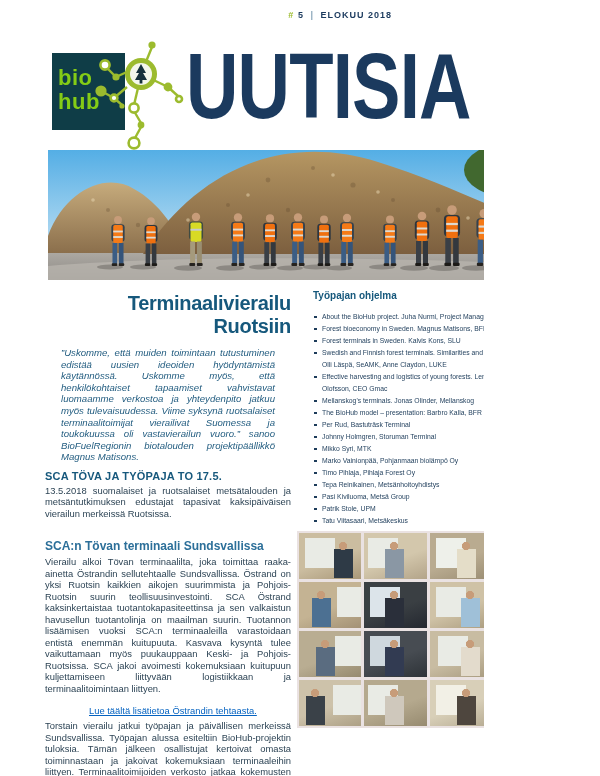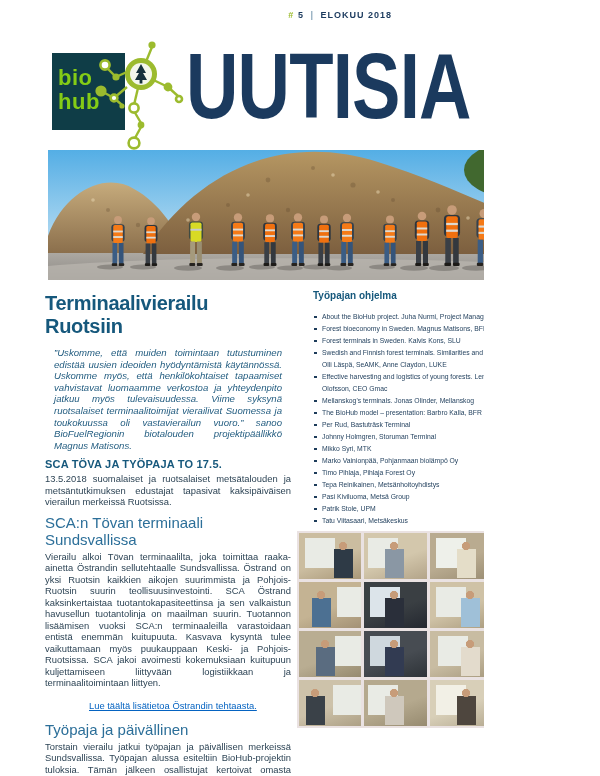--- a/index.html
+++ b/index.html
@@ -20,26 +20,26 @@
   .molecule{position:absolute;left:88px;top:34px;width:104px;height:120px;}
   .masthead{position:absolute;left:186px;top:40px;margin:0;font-size:93px;line-height:1;
             font-weight:bold;color:#1b3a5e;transform:scale(.78,1);transform-origin:0 0;
             letter-spacing:-1px;white-space:nowrap;}
 
   
   .hero{position:absolute;left:48px;top:150px;width:489px;height:130px;overflow:hidden;}
 
   
   .left-col{position:absolute;left:45px;top:292px;width:246px;}
-  .left-col h2{margin:0 0 9px;font-size:20px;font-weight:bold;color:#16587c;letter-spacing:-.3px;}
-  .quote{margin:0 9px 7px;font-size:9.6px;line-height:11.6px;font-style:italic;color:#235d80;
+  .left-col h2{margin:0 0 9px;font-size:20px;font-weight:bold;color:#16587c;letter-spacing:-.3px;text-align:right;}
+  .quote{margin:0 16px 7px;font-size:9.6px;line-height:11.6px;font-style:italic;color:#235d80;
          text-align:justify;}
   .caps-head{margin:6px 0 3px;font-size:11px;font-weight:bold;color:#16587c;letter-spacing:.2px;}
   .body-p{margin:0 0 6px;font-size:9.4px;line-height:11.5px;text-align:justify;color:#2d4455;}
-  .sub-head{margin:6px 0 3px;font-size:15px;font-weight:normal;color:#2c6f99;}
+  .sub-head{margin:20px 0 3px;font-size:12px;font-weight:bold;color:#2c6f99;}
   .doc-link{display:inline-block;margin:1px 0 4px;font-size:9.4px;color:#0563c1;
             text-decoration:underline;padding-left:44px;}
 
   
   .right-col{position:absolute;left:313px;top:290px;width:208px;}
   .right-col h3{margin:0;font-size:10px;font-weight:bold;color:#16587c;}
   .program{margin:10px 0 0;padding:0;list-style:none;font-size:6.8px;line-height:12px;
            color:#1d3c5a;}
   .program li{position:relative;padding-left:9px;}
   .program li::before{content:"";position:absolute;left:1px;top:4.8px;width:2.6px;height:2.6px;
@@ -229,21 +229,20 @@
     <h2>Terminaalivierailu Ruotsiin</h2>
     <p class="quote">”Uskomme, että muiden toimintaan tutustuminen edistää uusien ideoiden hyödyntämistä käytännössä. Uskomme myös, että henkilökohtaiset tapaamiset vahvistavat luomaamme verkostoa ja yhteydenpito jatkuu myös tulevaisuudessa. Viime syksynä ruotsalaiset terminaalitoimijat vierailivat Suomessa ja toukokuussa oli vastavierailun vuoro.” sanoo BioFuelRegionin biotalouden projektipäällikkö Magnus Matisons.</p>
 
     <h3 class="caps-head">SCA TÖVA JA TYÖPAJA TO 17.5.</h3>
     <p class="body-p">13.5.2018 suomalaiset ja ruotsalaiset metsätalouden ja metsäntutkimuksen edustajat tapasivat kaksipäiväisen vierailun merkeissä Ruotsissa.</p>
 
     <h4 class="sub-head">SCA:n Tövan terminaali Sundsvallissa</h4>
     <p class="body-p">Vierailu alkoi Tövan terminaalilta, joka toimittaa raaka-ainetta Östrandin sellutehtaalle Sundsvallissa. Östrand on yksi Ruotsin kaikkien aikojen suurimmista ja Pohjois-Ruotsin suurin teollisuusinvestointi. SCA Östrand kaksinkertaistaa tuotantokapasiteettinsa ja sen valkaistun havusellun tuotantolinja on maailman suurin. Tuotannon lisäämisen vuoksi SCA:n terminaaleilla varastoidaan entistä enemmän kuitupuuta. Kasvava kysyntä tulee vaikuttamaan myös puukauppaan Keski- ja Pohjois-Ruotsissa. SCA jakoi avoimesti kokemuksiaan kuitupuun kuljettamiseen liittyvään logistiikkaan ja terminaalitoimintaan liittyen.</p>
     <a class="doc-link" href="#">Lue täältä lisätietoa Östrandin tehtaasta.</a>
 
-    <h4 class="sub-head">Työpaja ja päivällinen</h4>
     <p class="body-p">Torstain vierailu jatkui työpajan ja päivällisen merkeissä Sundsvallissa. Työpajan alussa esiteltiin BioHub-projektin tuloksia. Tämän jälkeen osallistujat kertoivat omasta toiminnastaan ja jakoivat kokemuksiaan terminaaleihin liittyen. Terminaalitoimijoiden verkosto jatkaa kokemusten jakamista myös vierailun jälkeen.</p>
   </section>
 
   <aside class="right-col">
     <h3>Työpajan ohjelma</h3>
     <ul class="program">
       <li>About the BioHub project. Juha Nurmi, Project Manager LUKE</li>
       <li>Forest bioeconomy in Sweden. Magnus Matisons, BFR</li>
       <li>Forest terminals in Sweden. Kalvis Kons, SLU</li>
       <li>Swedish and Finnish forest terminals. Similarities and differences. Olli Läspä, SeAMK, Anne Claydon, LUKE</li>

